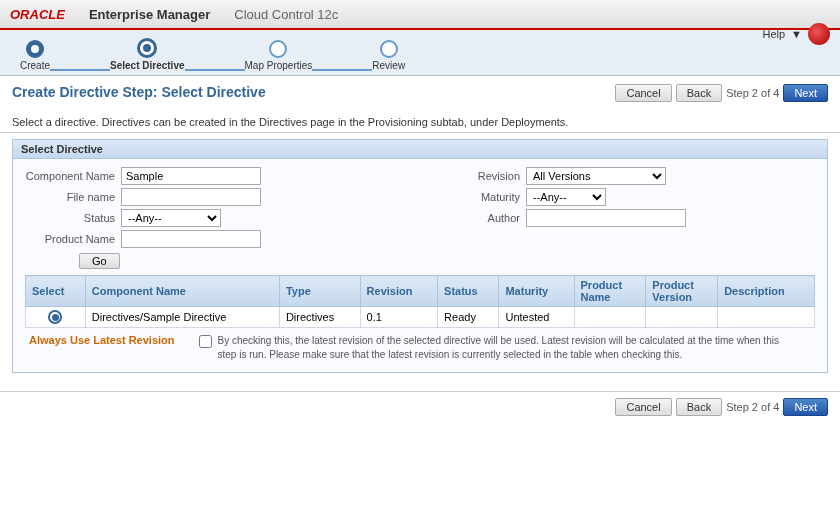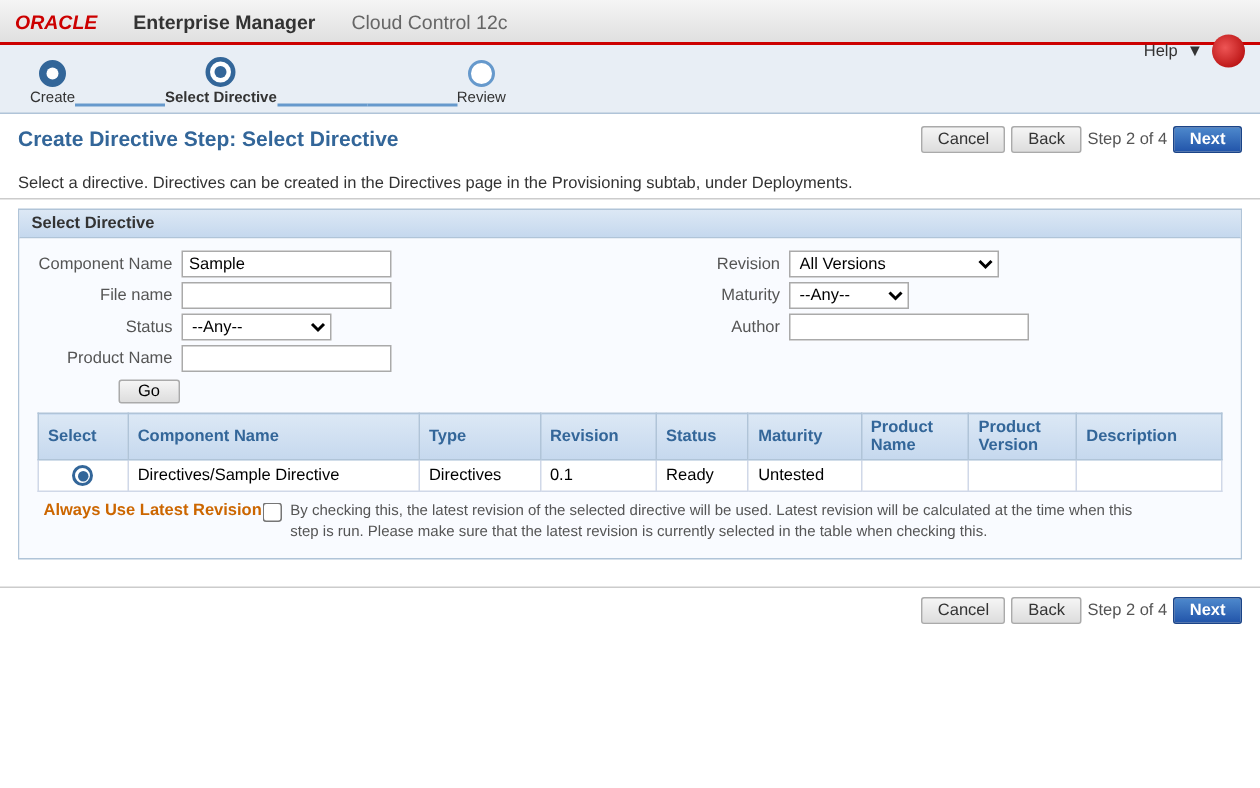--- a/index.html
+++ b/index.html
@@ -129,21 +129,21 @@
       border: 1px solid #aaa;
       background: linear-gradient(to bottom, #f5f5f5, #ddd);
       cursor: pointer;
       border-radius: 2px;
       color: #333;
     }
     .btn-next {
       background: linear-gradient(to bottom, #4d88cc, #2255aa);
       color: #fff;
       border-color: #1a4488;
-      font-weight: bold;
+      font-weight: normal;
     }
     .step-indicator {
       font-size: 11px;
       color: #555;
     }
     .description-text {
       font-size: 11px;
       color: #333;
       padding: 0 12px 6px;
     }
@@ -254,21 +254,21 @@
       width: 7px; height: 7px;
       border-radius: 50%;
       background: #336699;
     }
 
     
     .always-latest {
       display: flex;
       align-items: flex-start;
       padding: 6px 0 2px 4px;
-      gap: 0;
+      gap: 24px;
     }
     .always-latest-label {
       color: #cc6600;
       font-size: 11px;
       font-weight: bold;
       min-width: 120px;
       cursor: pointer;
     }
     .checkbox-area {
       display: flex;
@@ -322,20 +322,24 @@
     <div class="wizard-connector"></div>
 
     <div class="wizard-step">
       <div class="step-circle current">
         <div style="width:8px;height:8px;border-radius:50%;background:#336699"></div>
       </div>
       <span class="step-label bold">Select Directive</span>
     </div>
     <div class="wizard-connector"></div>
 
+    <div class="wizard-step">
+      <div class="step-circle"></div>
+      <span class="step-label">Map Properties</span>
+    </div>
     <div class="wizard-connector"></div>
 
     <div class="wizard-step">
       <div class="step-circle"></div>
       <span class="step-label">Review</span>
     </div>
   </div>
 </div>
 
 <div class="page-title-bar">

